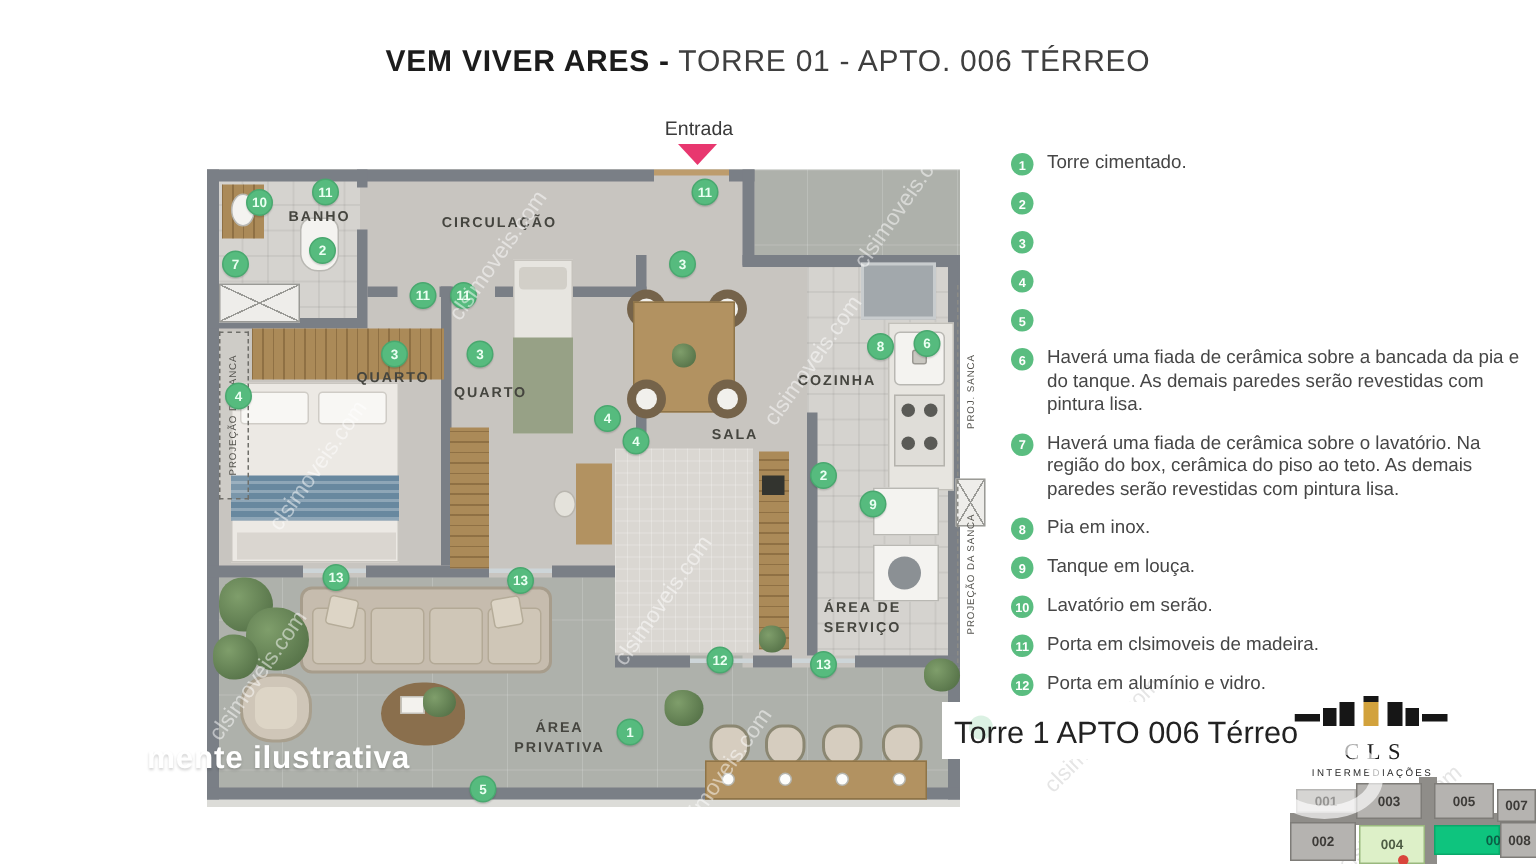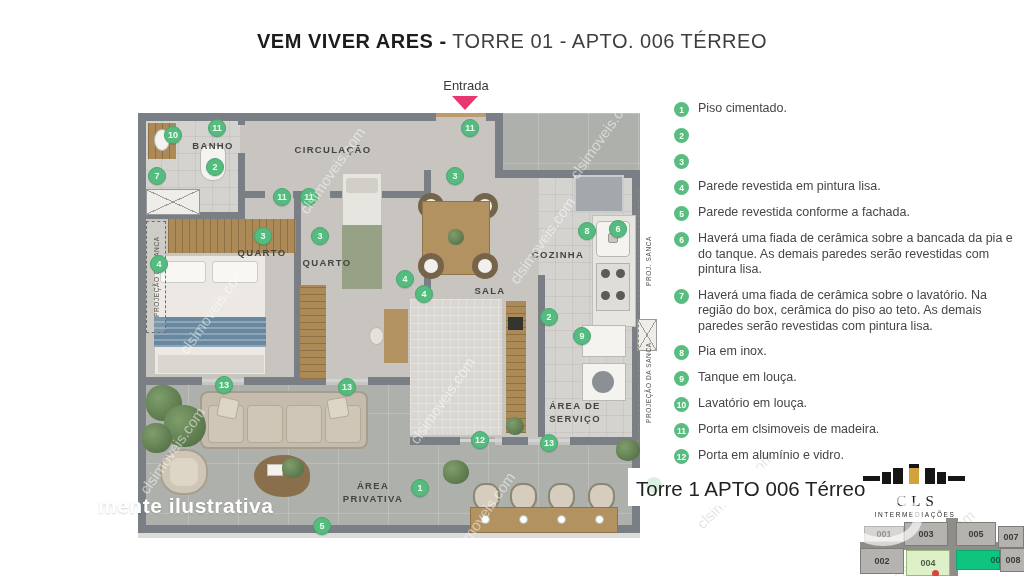--- a/index.html
+++ b/index.html
@@ -320,39 +320,37 @@
     <div class="wm dark" style="left: 705px; top: 515px; position: absolute; transform: rotate(-45deg);"><span></span><span class="wm-t">clsimoveis.com</span></div>
     <div class="wm dark" style="left: 900px; top: 568px; position: absolute; transform: rotate(-40deg);"><span></span><span class="wm-t">clsimoveis.com</span></div>
   </div>
 
 <div id="disclaimer">mente ilustrativa</div>
 
 <div id="legend">
 
     <div class="lrow">
       <span class="lnum">1</span>
-      <span class="ltext">Piso cimentado.</span>
+      <span class="ltext">Torre cimentado.</span>
     </div>
 
     <div class="lrow">
       <span class="lnum">2</span>
     </div>
 
     <div class="lrow">
       <span class="lnum">3</span>
     </div>
 
     <div class="lrow">
       <span class="lnum">4</span>
-      <span class="ltext">Parede revestida em pintura lisa.</span>
     </div>
 
     <div class="lrow">
       <span class="lnum">5</span>
-      <span class="ltext">Parede revestida conforme a fachada.</span>
     </div>
 
     <div class="lrow">
       <span class="lnum">6</span>
       <span class="ltext">Haverá uma fiada de cerâmica sobre a bancada da pia e do tanque. As demais paredes serão revestidas com pintura lisa.</span>
     </div>
 
     <div class="lrow">
       <span class="lnum">7</span>
       <span class="ltext">Haverá uma fiada de cerâmica sobre o lavatório. Na região do box, cerâmica do piso ao teto. As demais paredes serão revestidas com pintura lisa.</span>
@@ -363,21 +361,21 @@
       <span class="ltext">Pia em inox.</span>
     </div>
 
     <div class="lrow">
       <span class="lnum">9</span>
       <span class="ltext">Tanque em louça.</span>
     </div>
 
     <div class="lrow">
       <span class="lnum">10</span>
-      <span class="ltext">Lavatório em louça.</span>
+      <span class="ltext">Lavatório em serão.</span>
     </div>
 
     <div class="lrow">
       <span class="lnum">11</span>
       <span class="ltext">Porta em clsimoveis de madeira.</span>
     </div>
 
     <div class="lrow">
       <span class="lnum">12</span>
       <span class="ltext">Porta em alumínio e vidro.</span>

